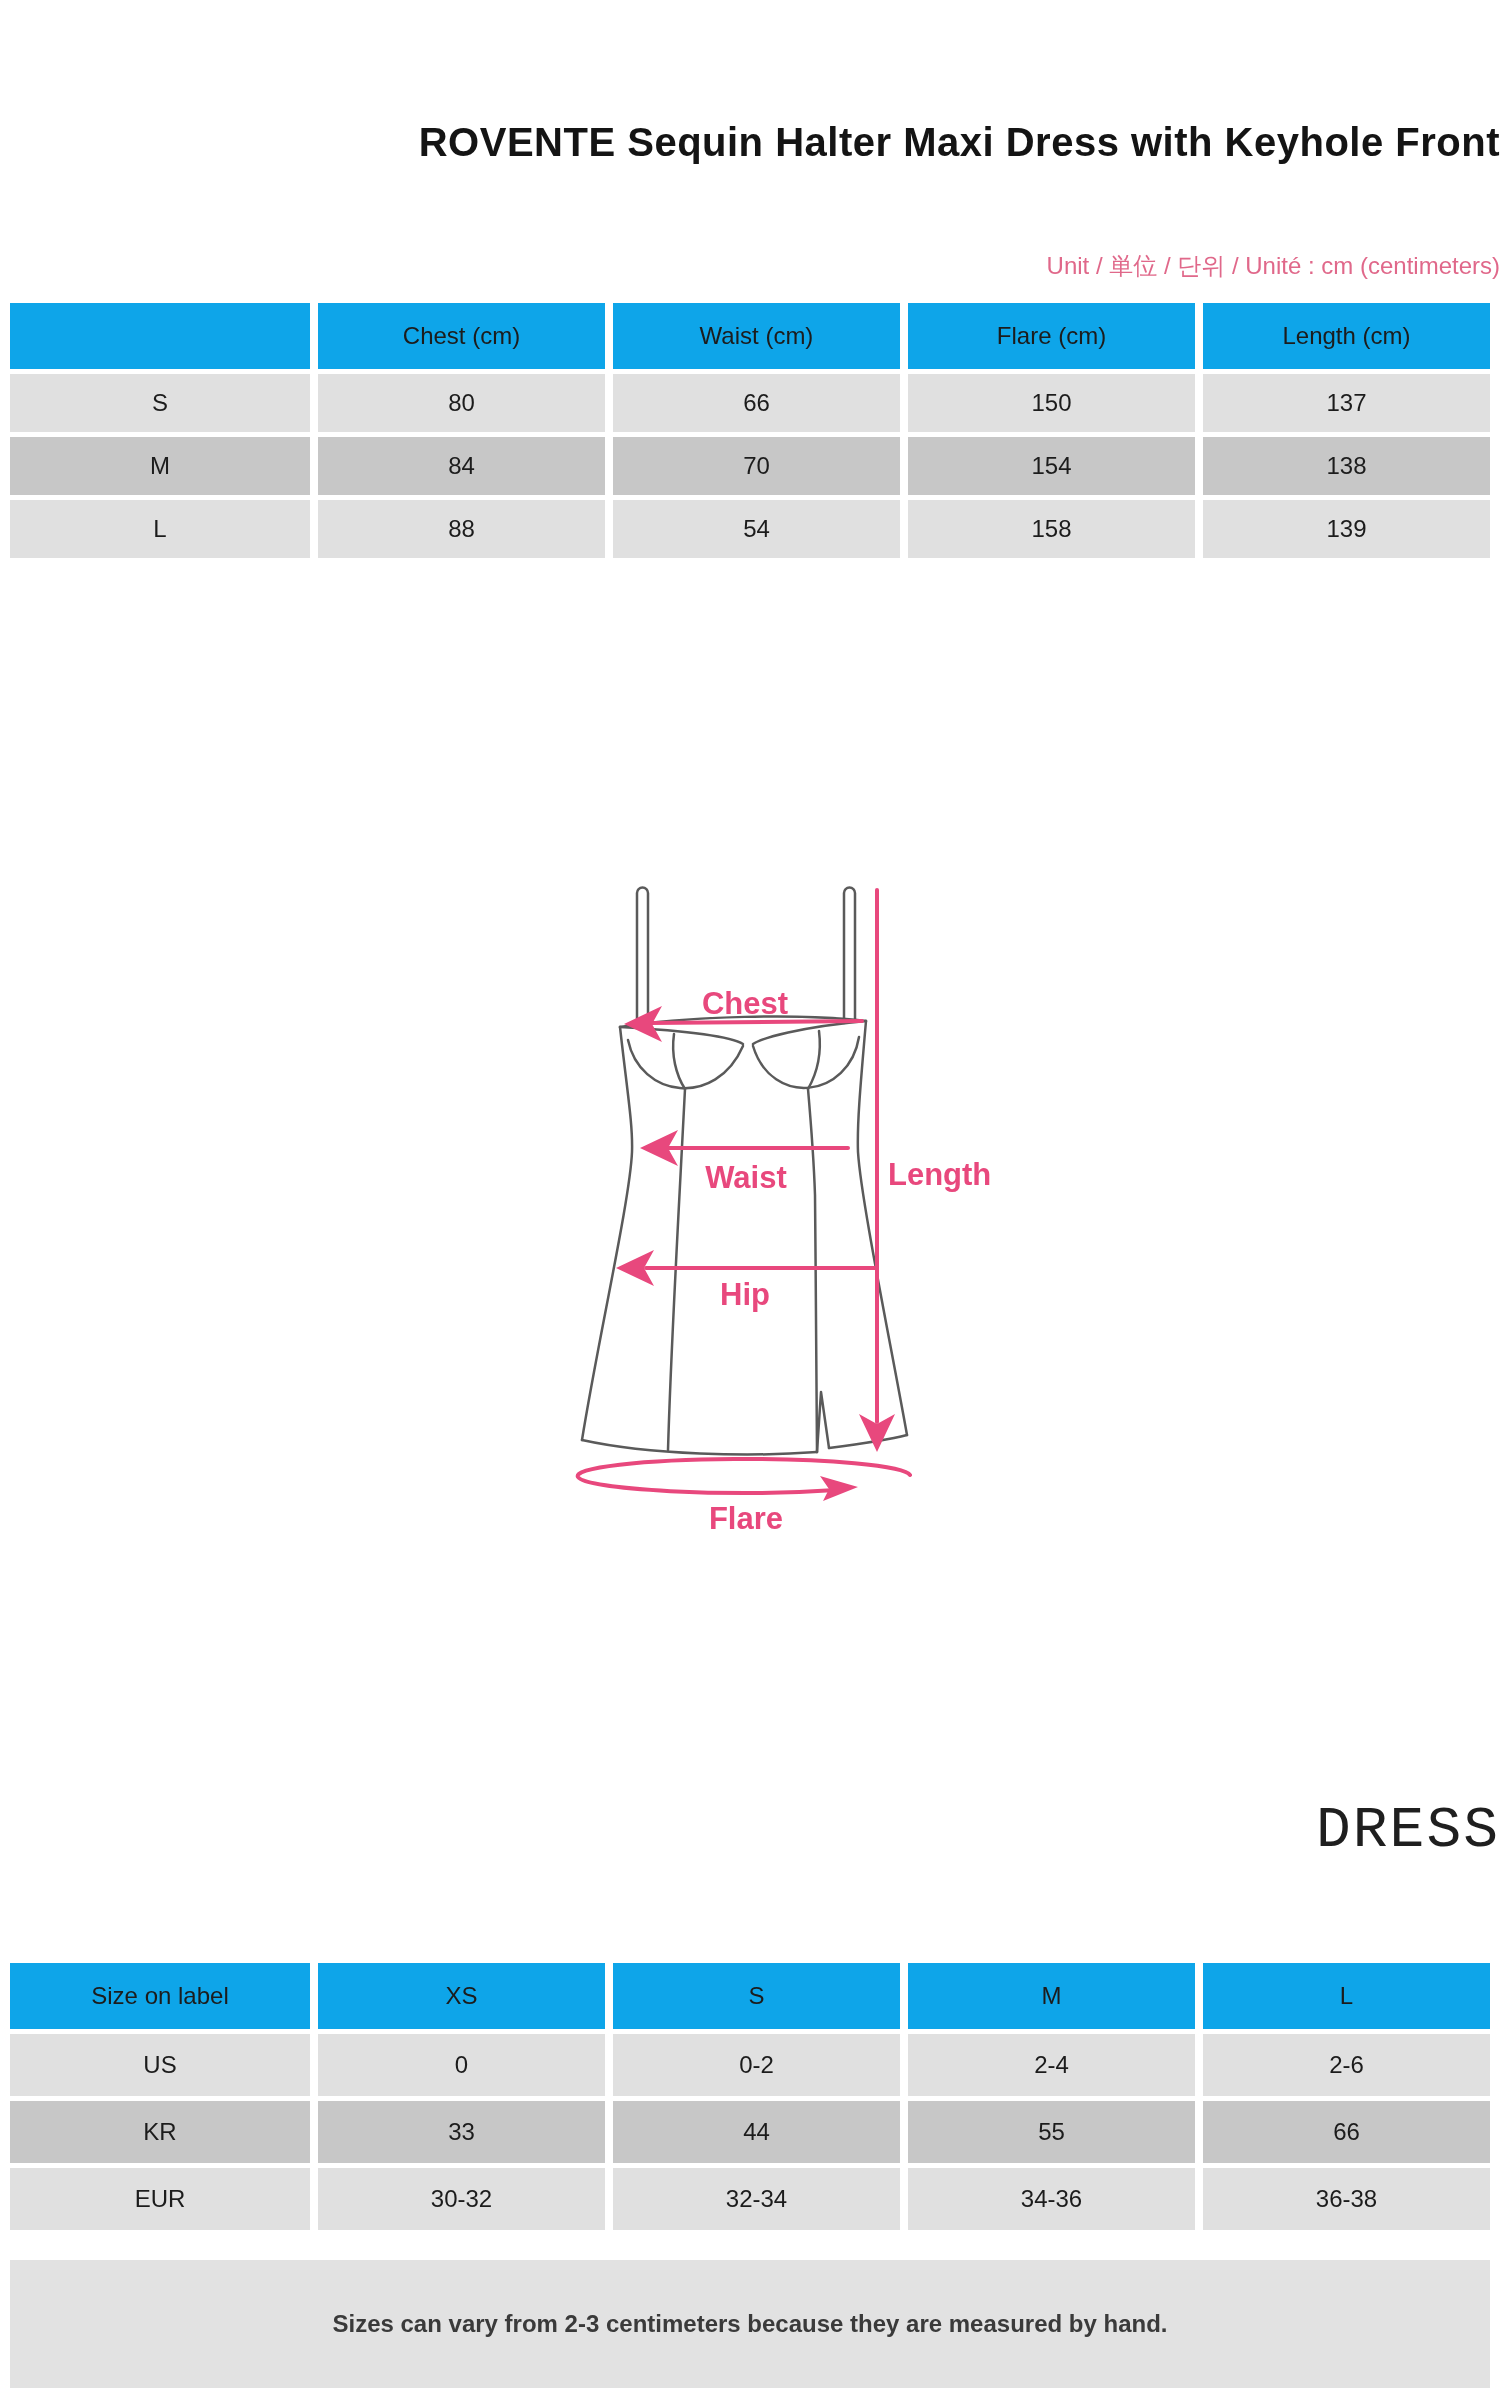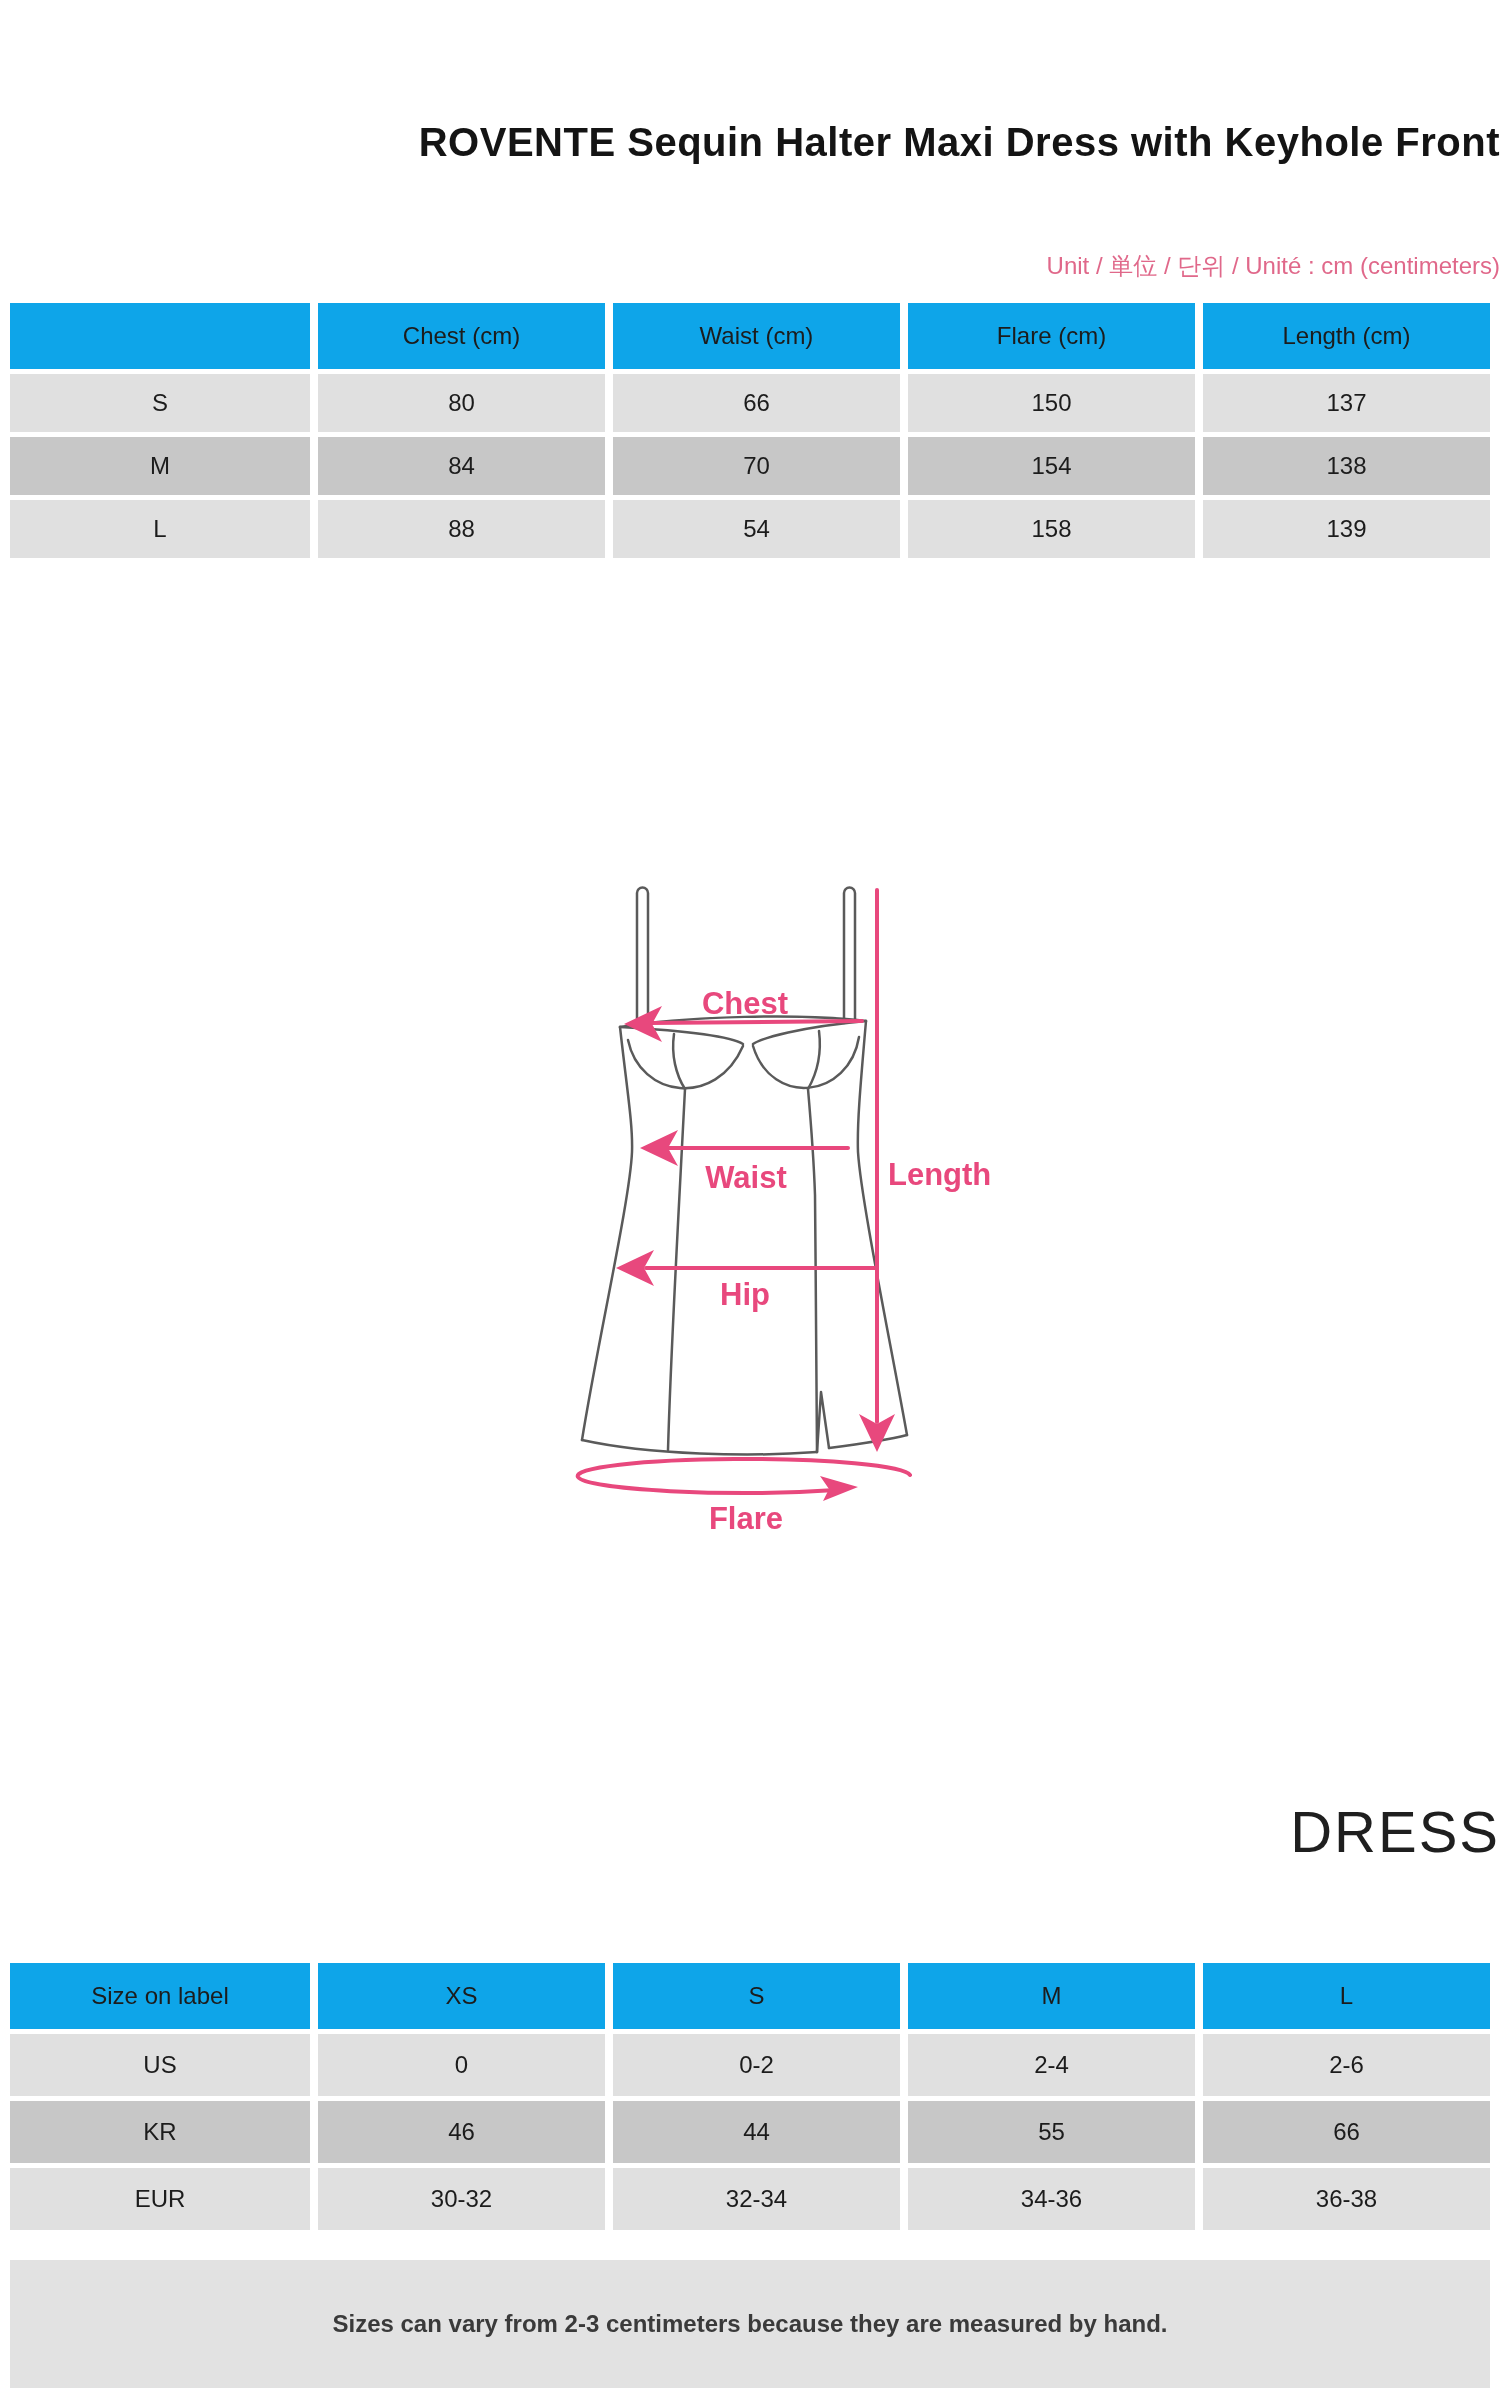--- a/index.html
+++ b/index.html
@@ -3,21 +3,21 @@
 <meta charset="utf-8">
 <style>
   html,body{margin:0;padding:0;}
   body{
     width:1500px;height:2400px;position:relative;background:#ffffff;
     font-family:"Liberation Sans", sans-serif;color:#1c1c1c;overflow:hidden;
   }
   .center-text{position:absolute;left:0;width:1500px;text-align:right;}
   #page-title{top:120px;font-size:40px;font-weight:700;color:#141414;letter-spacing:0.5px;}
   #unit-note{top:250px;font-size:24px;color:#e0688a;font-weight:400;}
-  #section-heading{top:1798px;font-size:58px;font-weight:300;letter-spacing:2px;color:#1f1f1f;}
+  #section-heading{top:1798px;font-size:58px;font-weight:300;letter-spacing:2px;color:#1f1f1f;font-family:Liberation Mono, monospace;}
 
   .tbl-wrap{position:absolute;left:2px;}
   #meas-wrap{top:298px;}
   #conv-wrap{top:1958px;}
   table.sizing{border-collapse:separate;border-spacing:8px 5px;table-layout:fixed;}
   table.sizing col.c-label{width:300px;}
   table.sizing col.c-val{width:287px;}
   table.sizing th{background:#0ea5e9;height:66px;font-weight:400;}
   table.sizing td{height:58px;}
   table.sizing th, table.sizing td{
@@ -155,21 +155,21 @@
       <tbody>
         <tr>
           <td>US</td>
           <td>0</td>
           <td>0-2</td>
           <td>2-4</td>
           <td>2-6</td>
         </tr>
         <tr>
           <td>KR</td>
-          <td>46</td>
+          <td>33</td>
           <td>44</td>
           <td>55</td>
           <td>66</td>
         </tr>
         <tr>
           <td>EUR</td>
           <td>30-32</td>
           <td>32-34</td>
           <td>34-36</td>
           <td>36-38</td>

